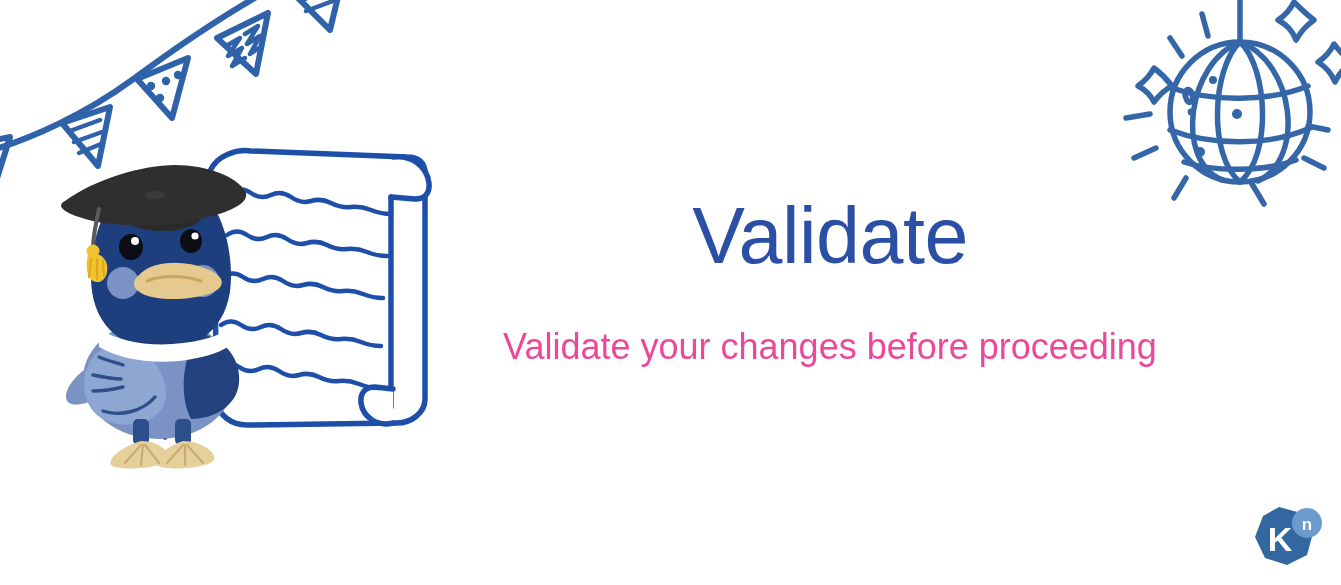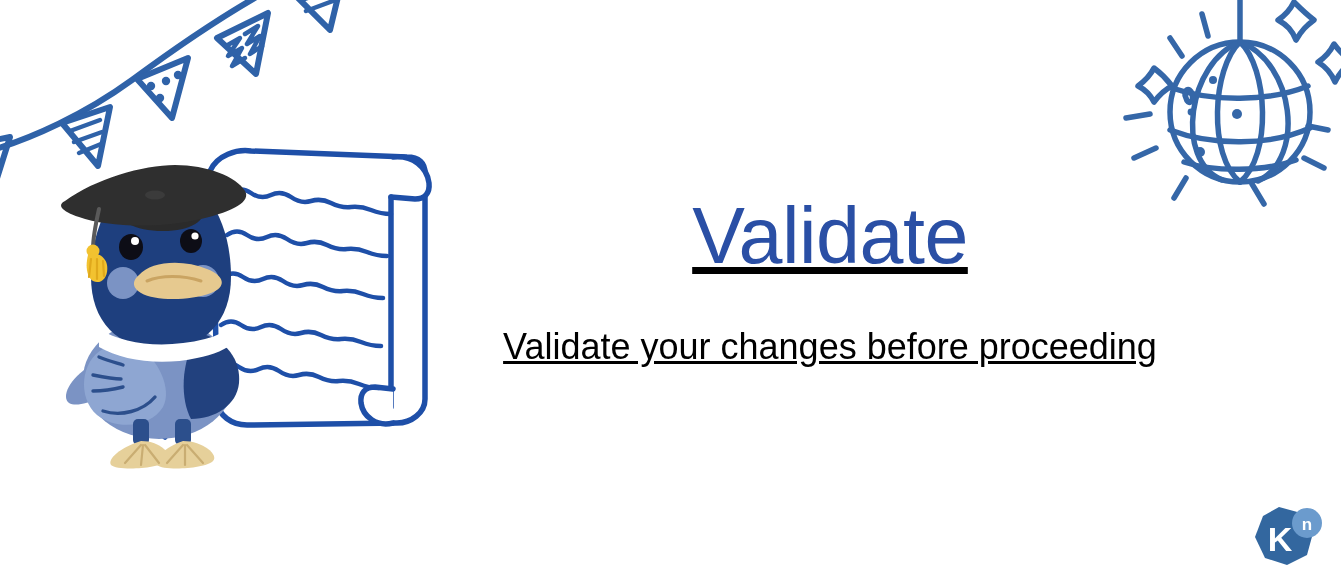--- a/index.html
+++ b/index.html
@@ -47,33 +47,32 @@
     height: 340px;
   }
 
   
   #text-block {
     position: absolute;
     left: 360px;
     top: 196px;
     width: 940px;
     text-align: center;
-    text-decoration: underline;
   }
   #page-title {
     color: #2a4fa5;
     font-size: 79px;
     font-weight: 400;
     line-height: 1.0;
     letter-spacing: -0.5px;
     margin: 0;
     white-space: nowrap;
   }
   #page-subtitle {
-    color: #000000;
+    color: #ec4899;
     font-size: 36px;
     font-weight: 400;
     line-height: 1.25;
     margin: 49px 0 0 0;
     white-space: nowrap;
   }
 
   
   #brand-logo {
     position: absolute;

